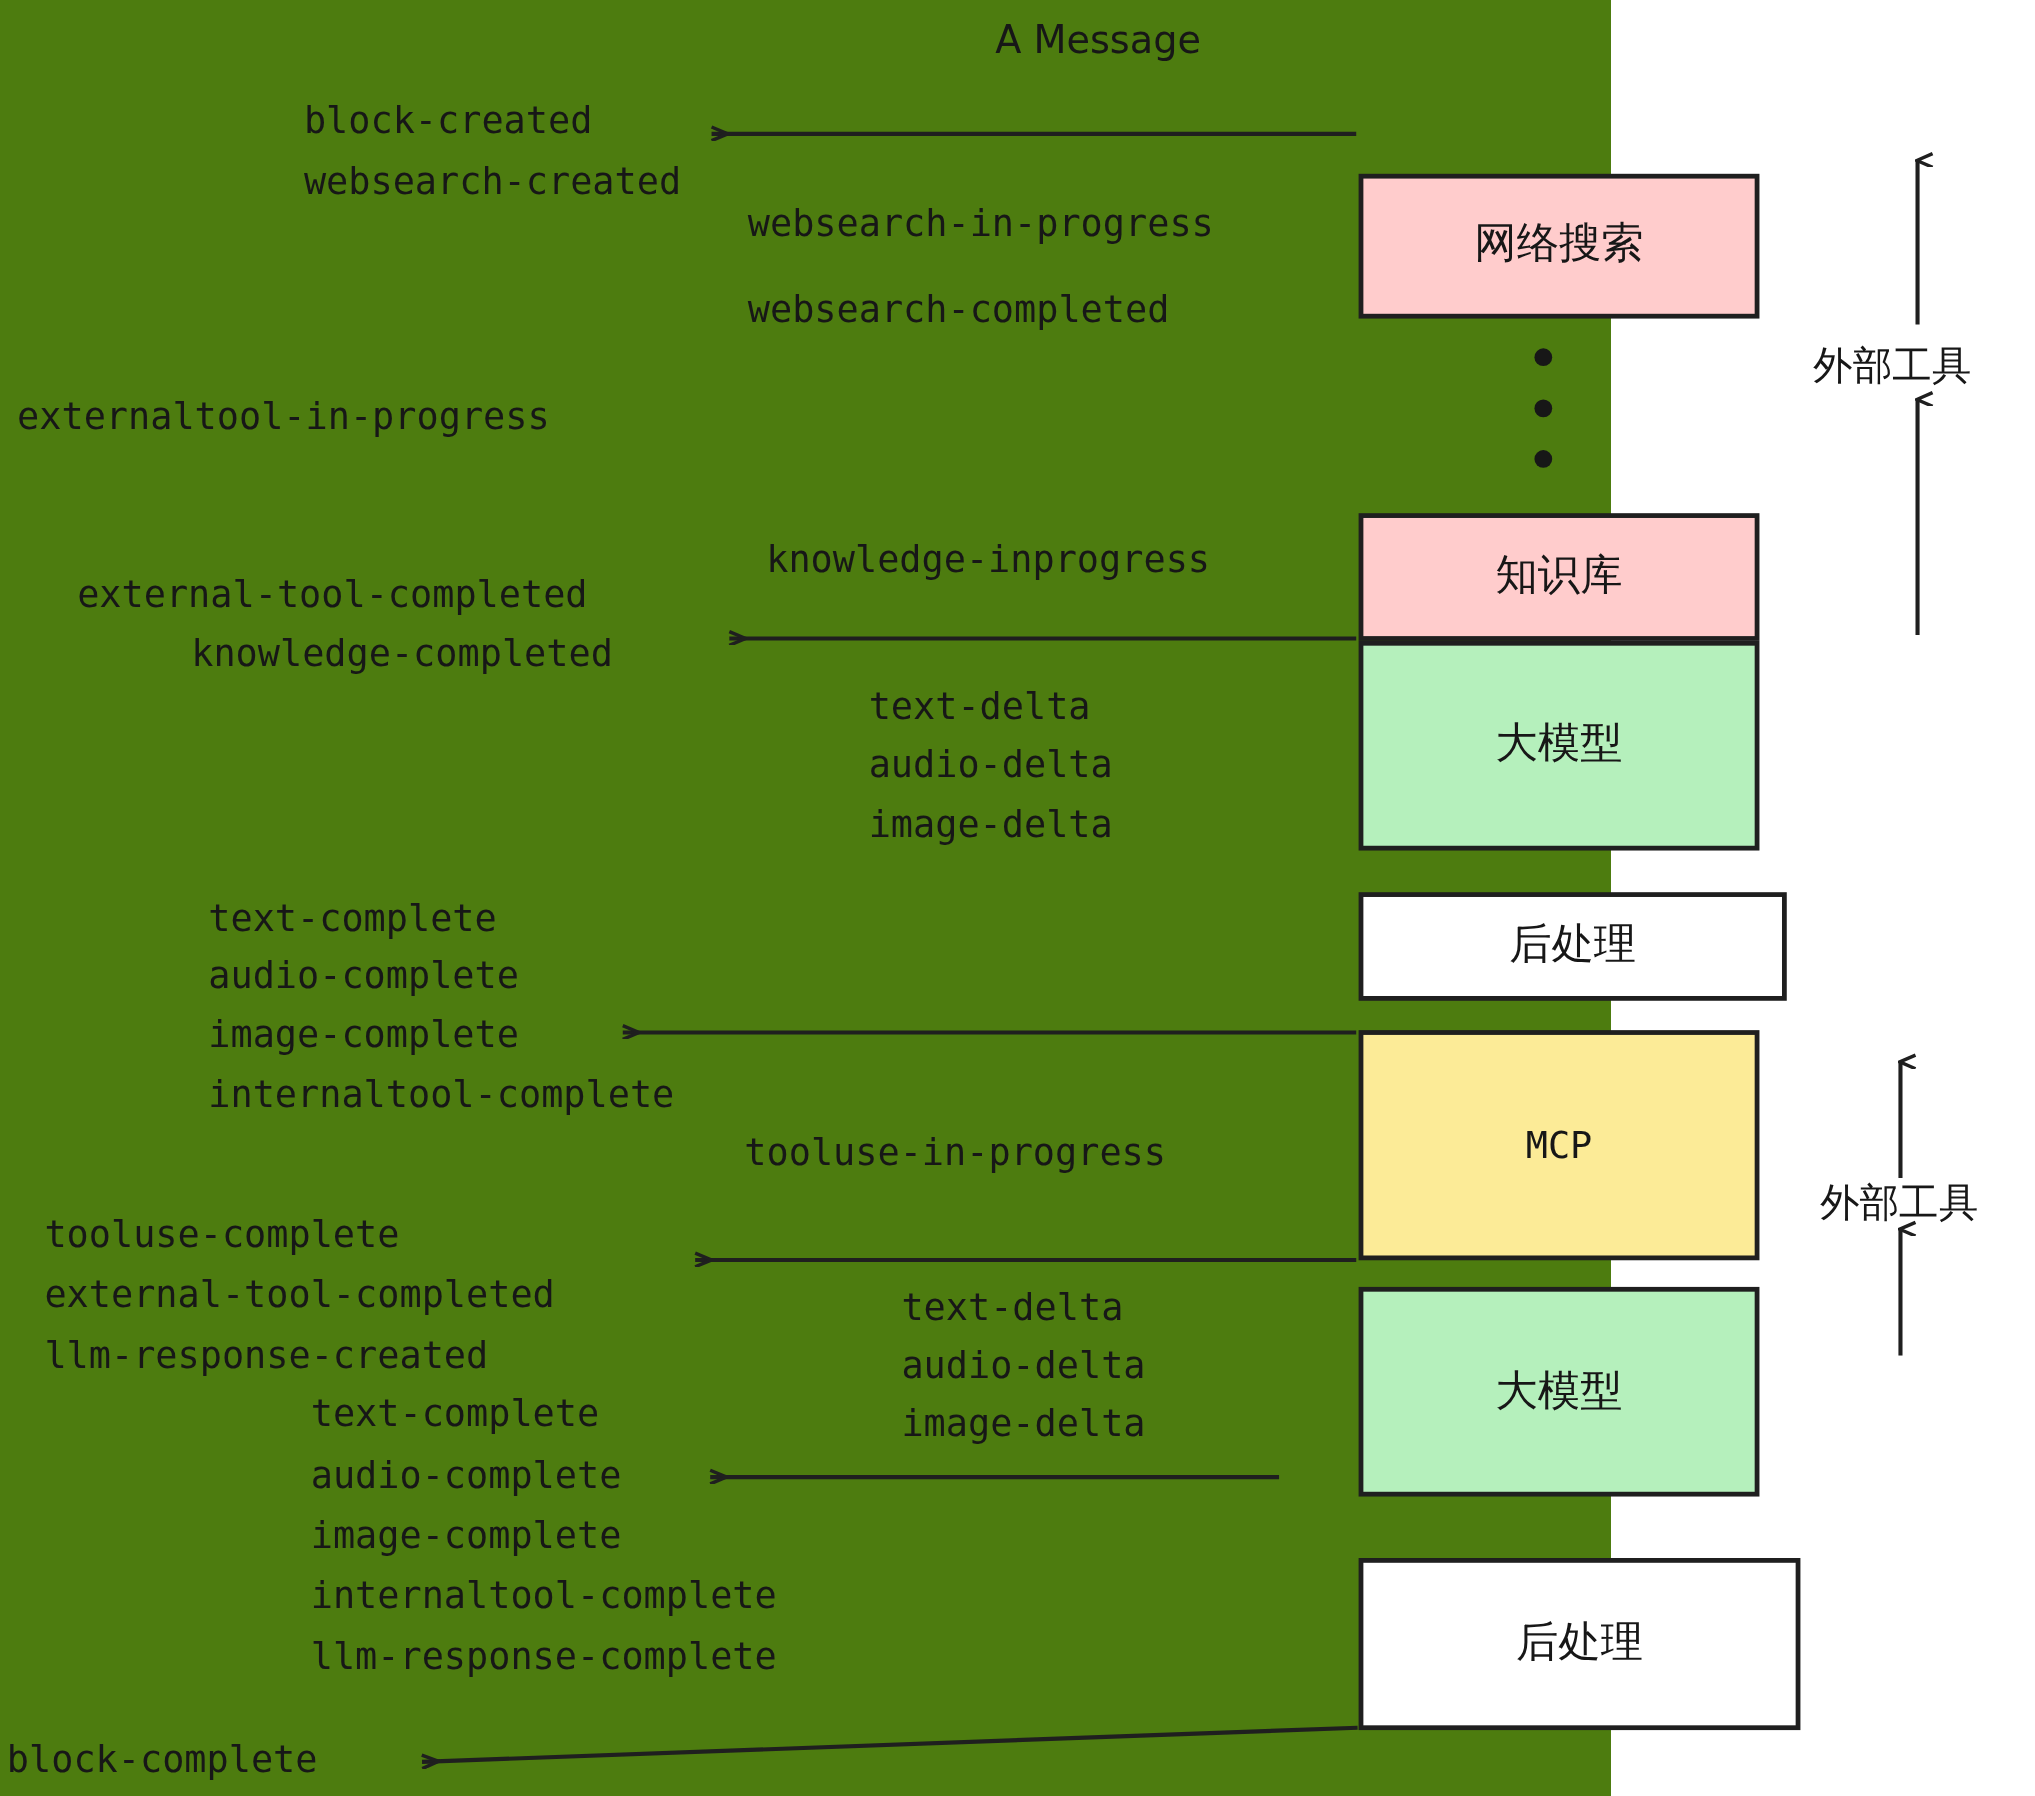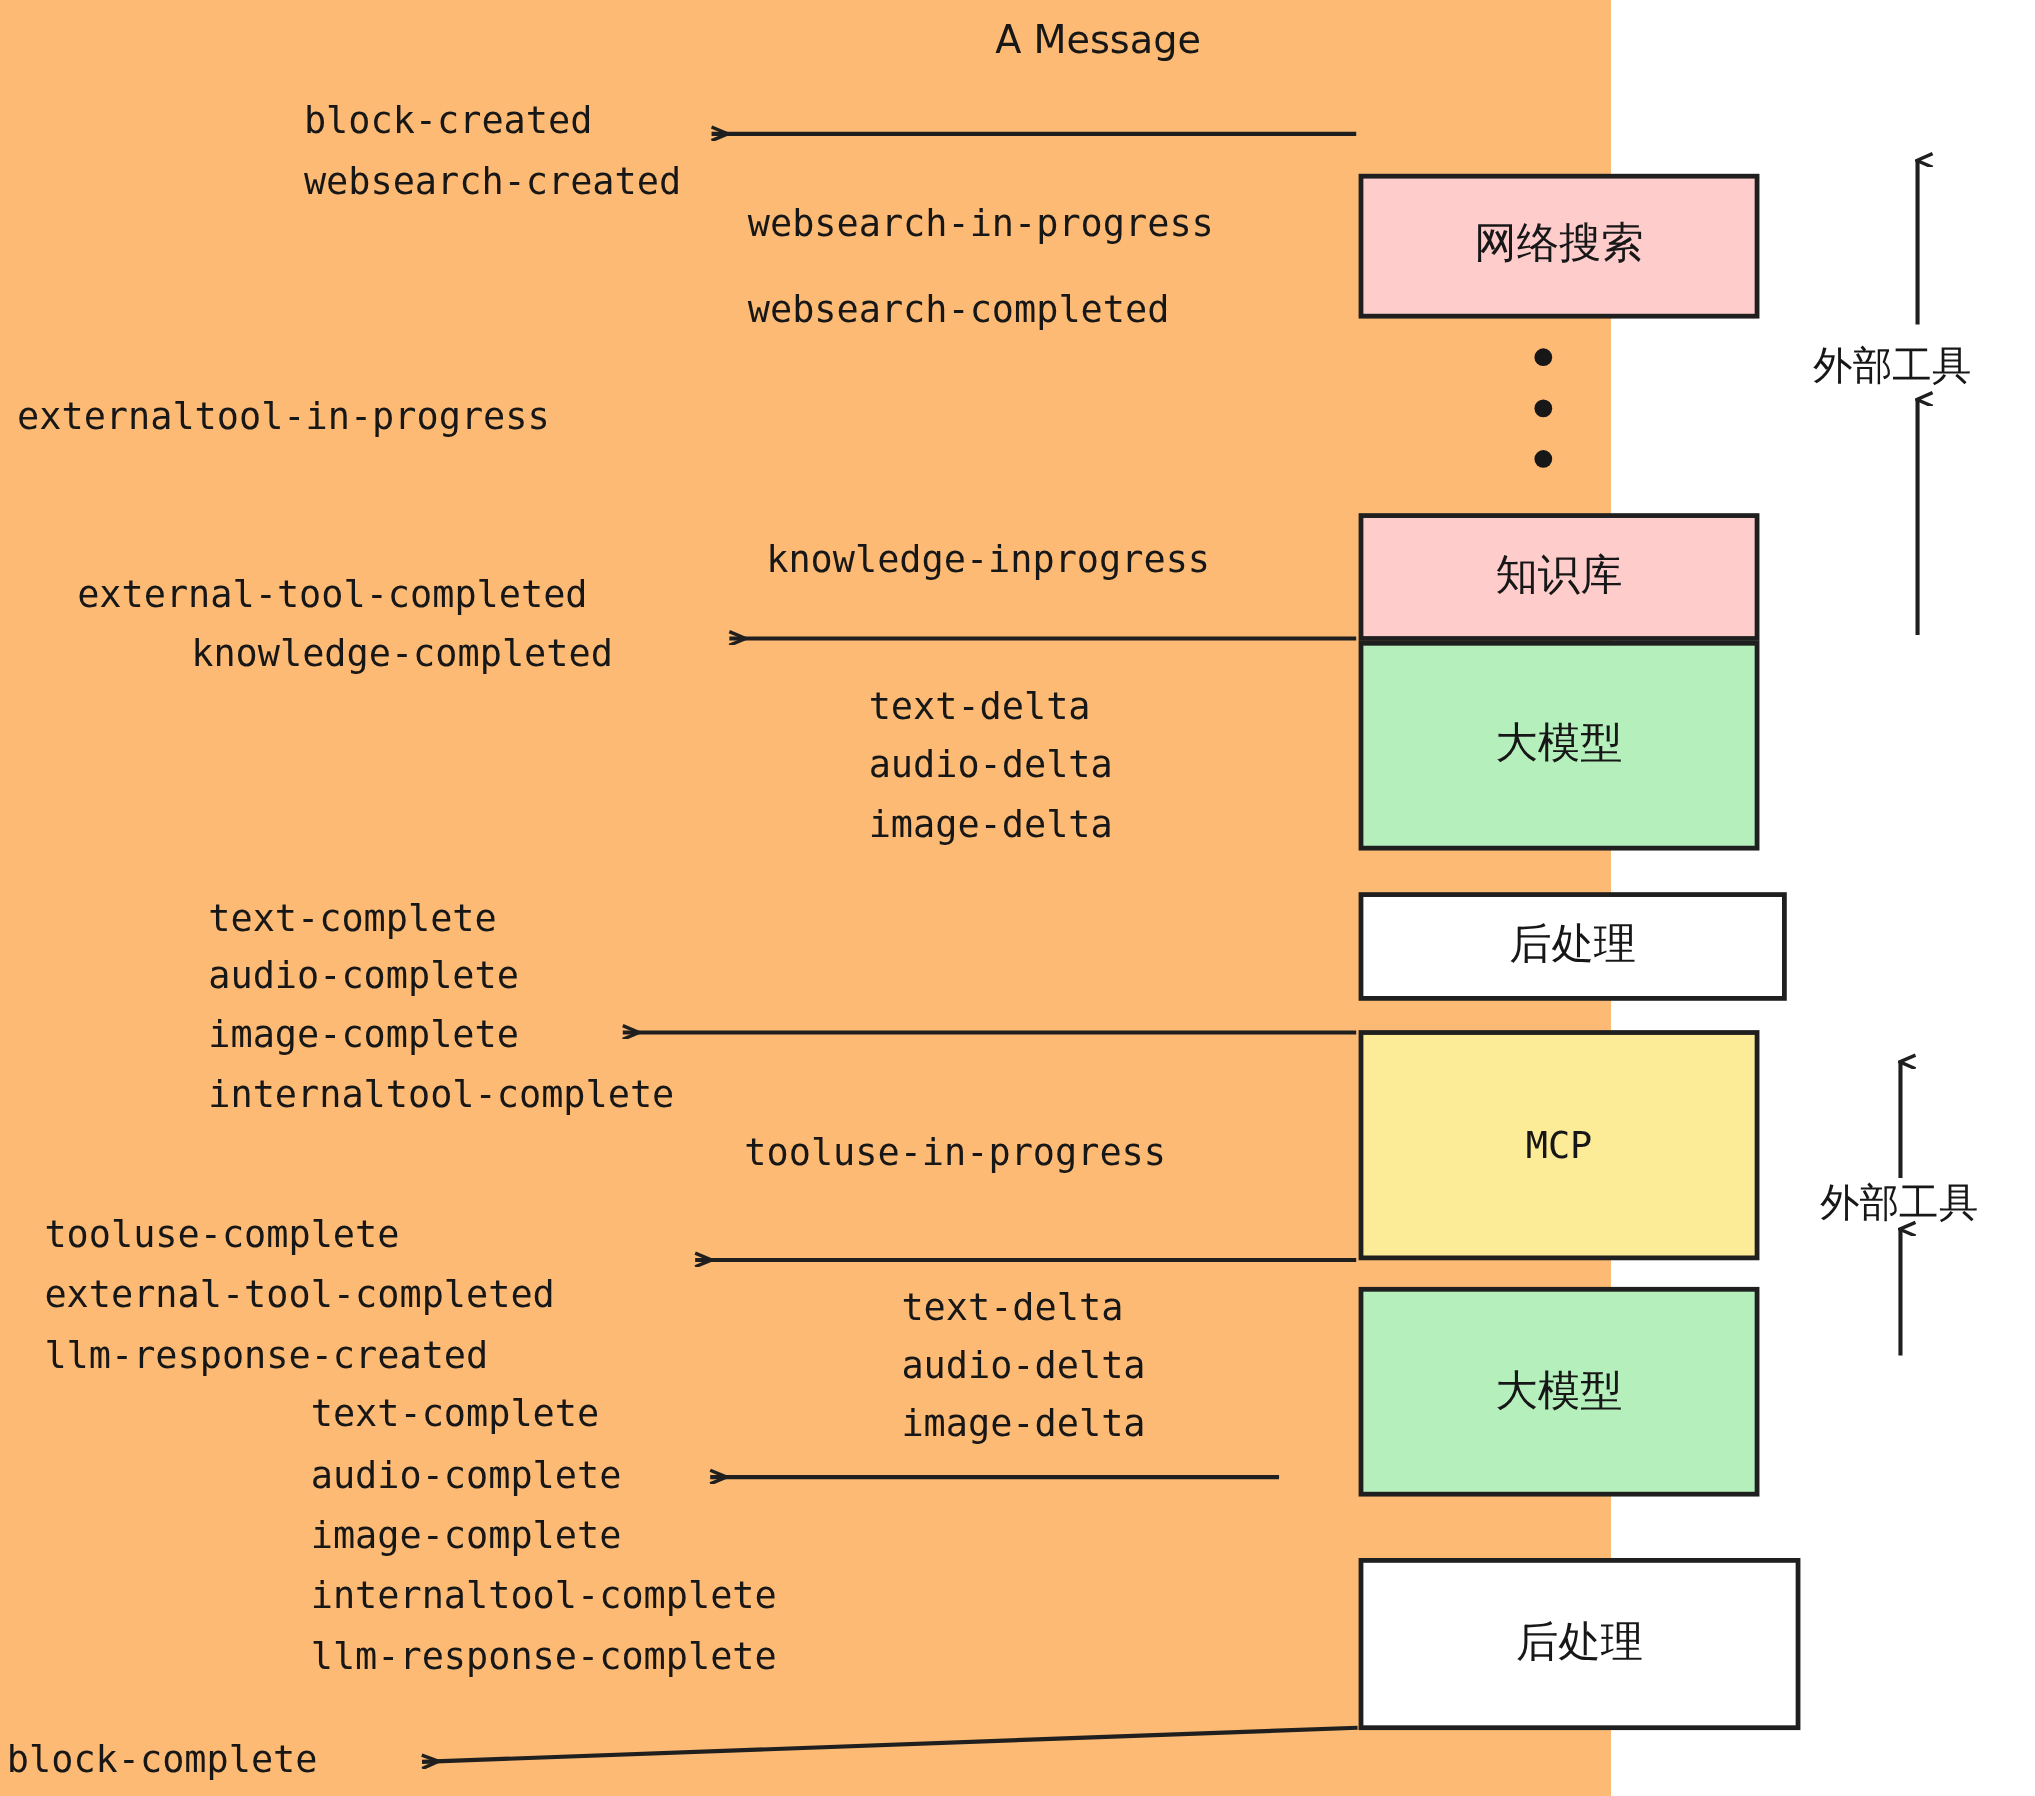--- a/index.html
+++ b/index.html
@@ -1,18 +1,18 @@
 <!DOCTYPE html>
 <html style="font-size:11px"><head>
 <meta charset="utf-8">
 <style>
   html,body{margin:0;padding:0;background:#ffffff;}
   body{width:2035px;height:1796px;overflow:hidden;
        font-family:"DejaVu Sans Mono",monospace;}
-  #stage{position:relative;width:1611px;height:1796px;background:#fdba74;}
+  #stage{position:relative;width:1611px;height:1796px;background:#4d7c0f;}
   svg#canvas{position:absolute;inset:0;width:2035px;height:1796px;}
   .evt{font-family:"DejaVu Sans Mono","Liberation Mono",monospace;
        font-size:54px;fill:#171717;dominant-baseline:middle;}
   .title{font-family:"DejaVu Sans","Liberation Sans",sans-serif;
        font-size:56px;fill:#171717;dominant-baseline:middle;text-anchor:middle;}
   .boxlabel{font-family:"DejaVu Sans","Liberation Sans",sans-serif;
        font-size:62px;fill:#171717;dominant-baseline:middle;text-anchor:middle;}
   .boxlabel.mono{font-family:"DejaVu Sans Mono","Liberation Mono",monospace;font-size:54px;}
   .sidelabel{font-family:"DejaVu Sans","Liberation Sans",sans-serif;
        font-size:58px;fill:#171717;dominant-baseline:middle;text-anchor:start;}

